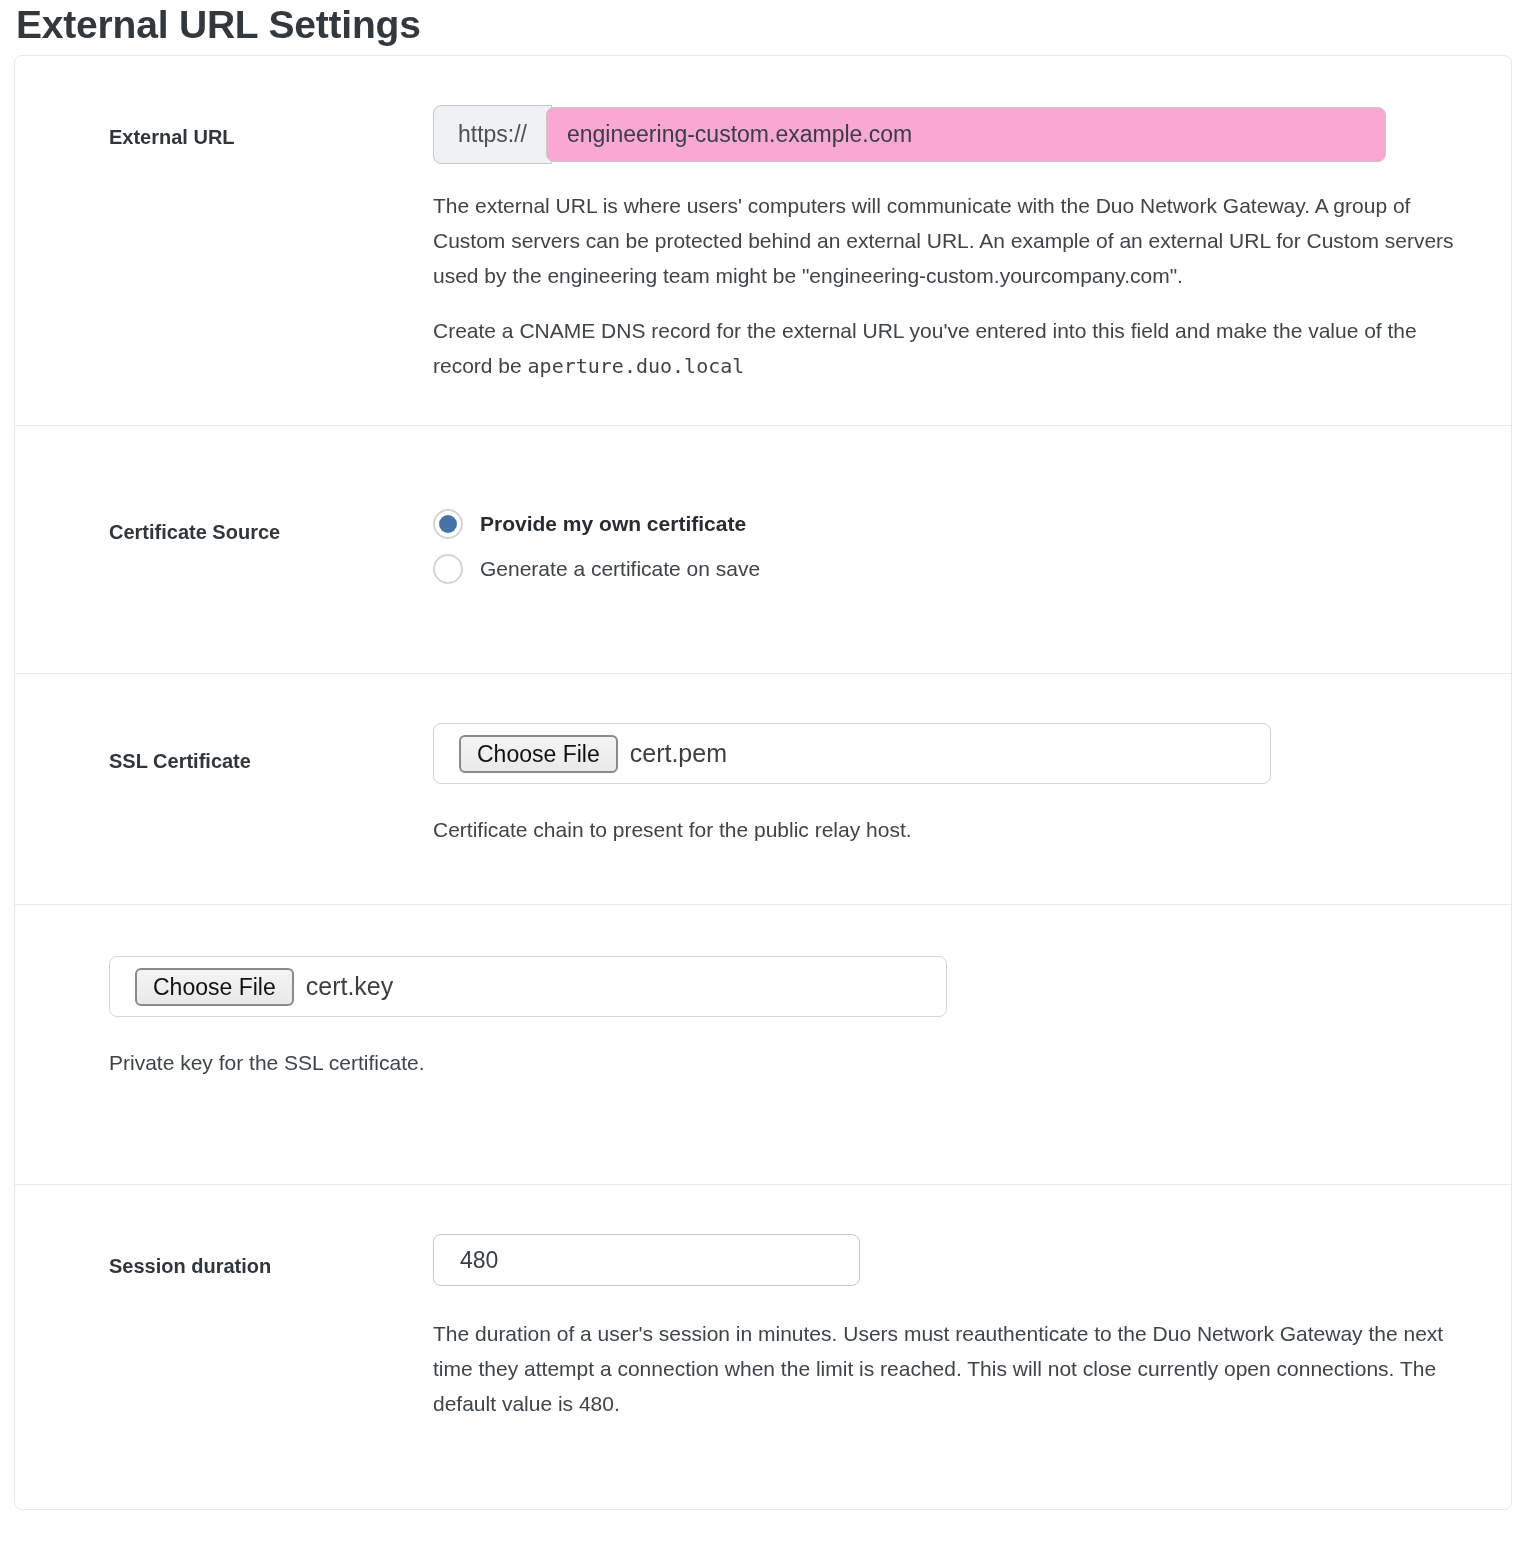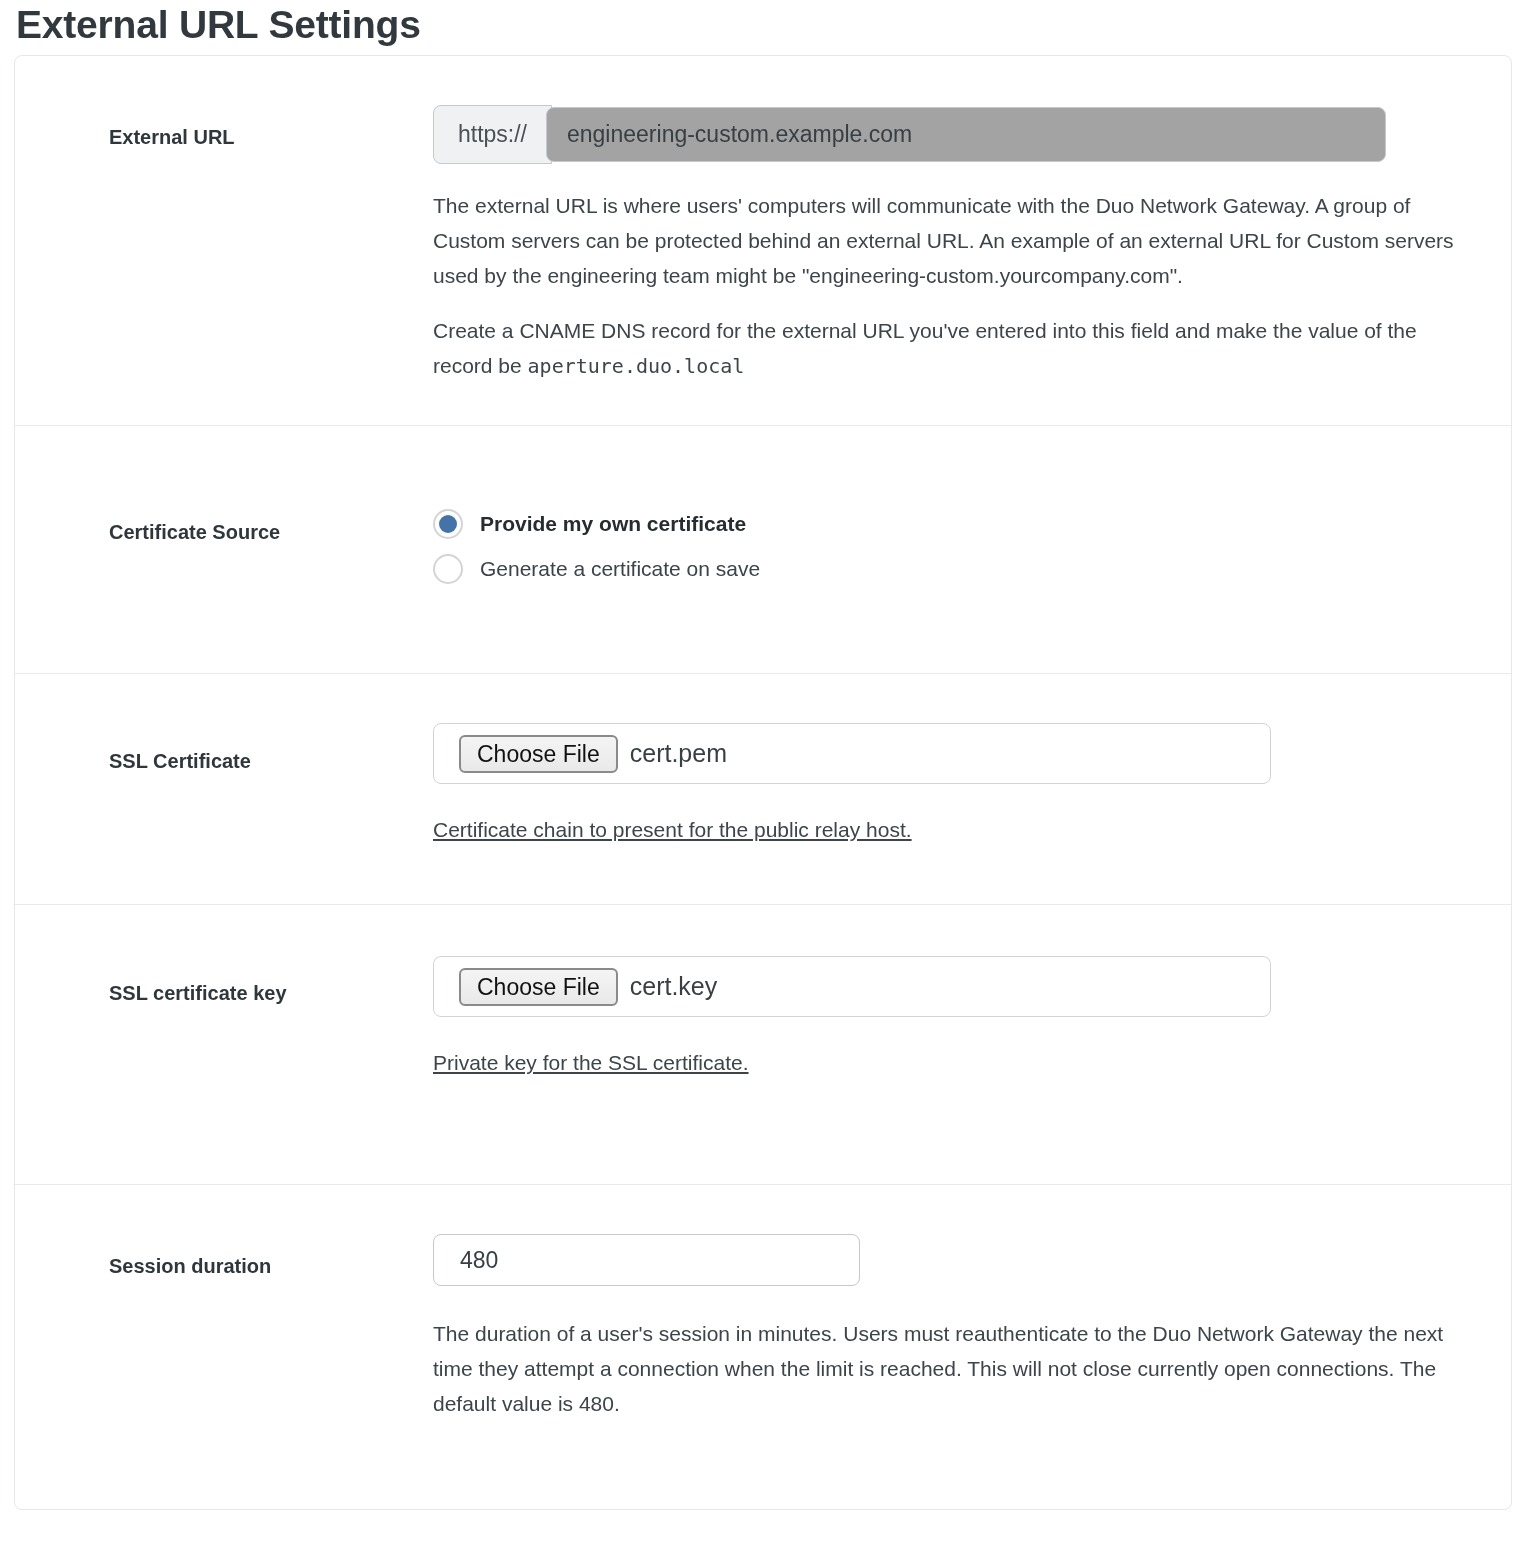--- a/index.html
+++ b/index.html
@@ -60,21 +60,21 @@
     font-size: 23px;
     color: #4a5055;
     flex: none;
   }
   .url-input {
     width: 840px; height: 55px;
     margin-left: -6px;
     align-self: center;
     border: 1px solid #c6c8ca;
     border-radius: 8px;
-    background: #a3a3a3;
+    background: #f9a8d4;
     padding: 0 20px;
     font-family: "Liberation Sans", "DejaVu Sans", sans-serif;
     font-size: 23px;
     color: #373e44;
     outline: none;
   }
 
   .help {
     font-size: 21px;
     line-height: 35px;
@@ -135,21 +135,21 @@
     font-size: 23px;
     color: #111;
     background: linear-gradient(#f4f4f4, #e9e9e9);
     border: 2px solid #8a8a8a;
     border-radius: 6px;
     padding: 4px 16px;
     height: 38px;
     cursor: pointer;
   }
   .file-name { margin-left: 12px; font-size: 25px; color: #3a3f44; }
-  .file-help { margin-top: 28px; text-decoration: underline; }
+  .file-help { margin-top: 28px; }
 
   
   #row-session { padding-top: 49px; padding-bottom: 88px; }
   #row-session .label-col { padding-top: 20px; }
   .session-input {
     width: 427px; height: 52px;
     border: 1px solid #c6c8ca;
     border-radius: 8px;
     background: #fff;
     padding: 0 26px;
@@ -198,21 +198,20 @@
     <div class="content-col">
       <div class="file-box">
         <button class="choose-file-btn">Choose File</button>
         <span class="file-name">cert.pem</span>
       </div>
       <p class="help file-help">Certificate chain to present for the public relay host.</p>
     </div>
   </div>
 
   <div class="form-row" id="row-ssl-key">
-    <div class="label-col">SSL certificate key</div>
     <div class="content-col">
       <div class="file-box">
         <button class="choose-file-btn">Choose File</button>
         <span class="file-name">cert.key</span>
       </div>
       <p class="help file-help">Private key for the SSL certificate.</p>
     </div>
   </div>
 
   <div class="form-row" id="row-session">

